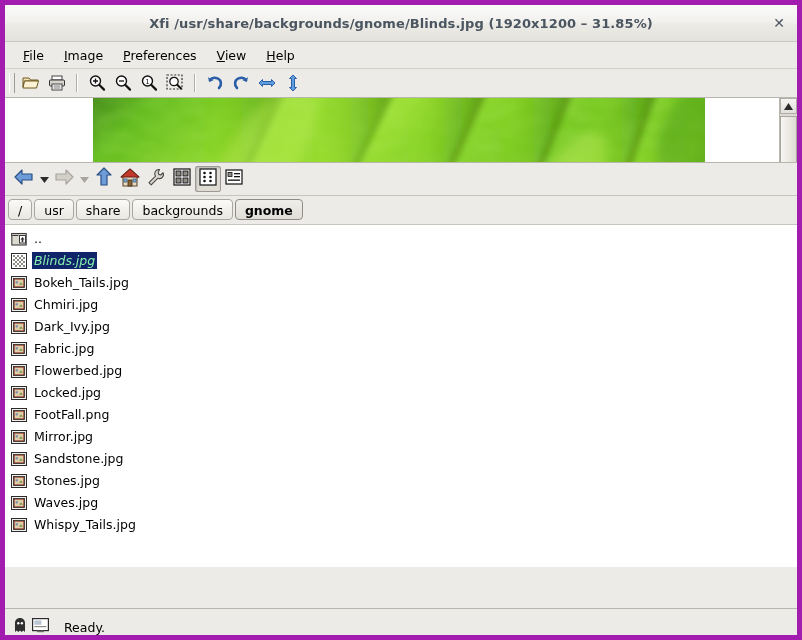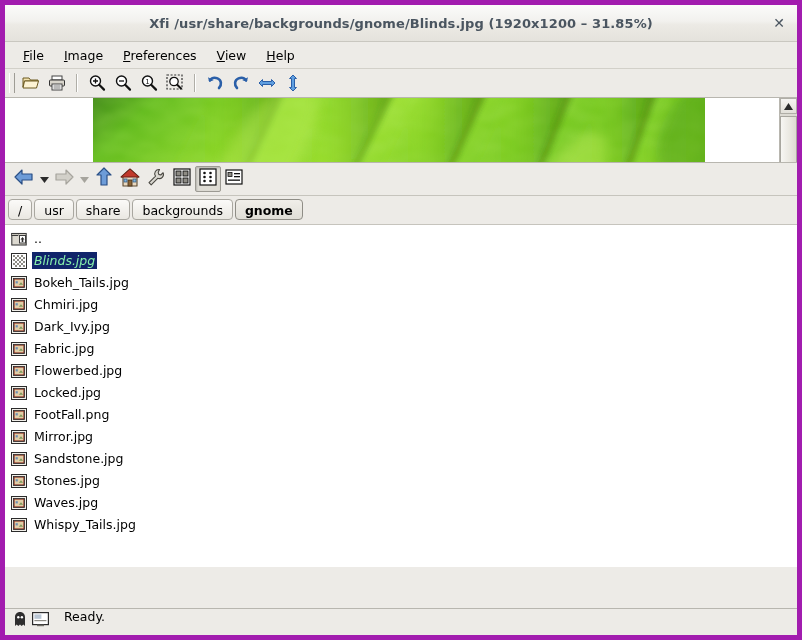--- a/index.html
+++ b/index.html
@@ -280,21 +280,21 @@
   }
   .ficon { width: 16px; height: 16px; display: block; flex: 0 0 16px; }
 
   
   #statusbar {
     height: 26px;
     flex: 0 0 26px;
     background: #edebe7;
     border-top: 1px solid #b8b6af;
     display: flex;
-    align-items: flex-start;
+    align-items: flex-end;
     padding-left: 5px;
     margin-top: 41px;
   }
   #status-text {
     margin-left: 14px;
     font-size: 12.5px;
     color: #000;
   }
   .sb-icon { width: 20px; height: 20px; display: flex; align-items: center; justify-content: center; }
 </style>

